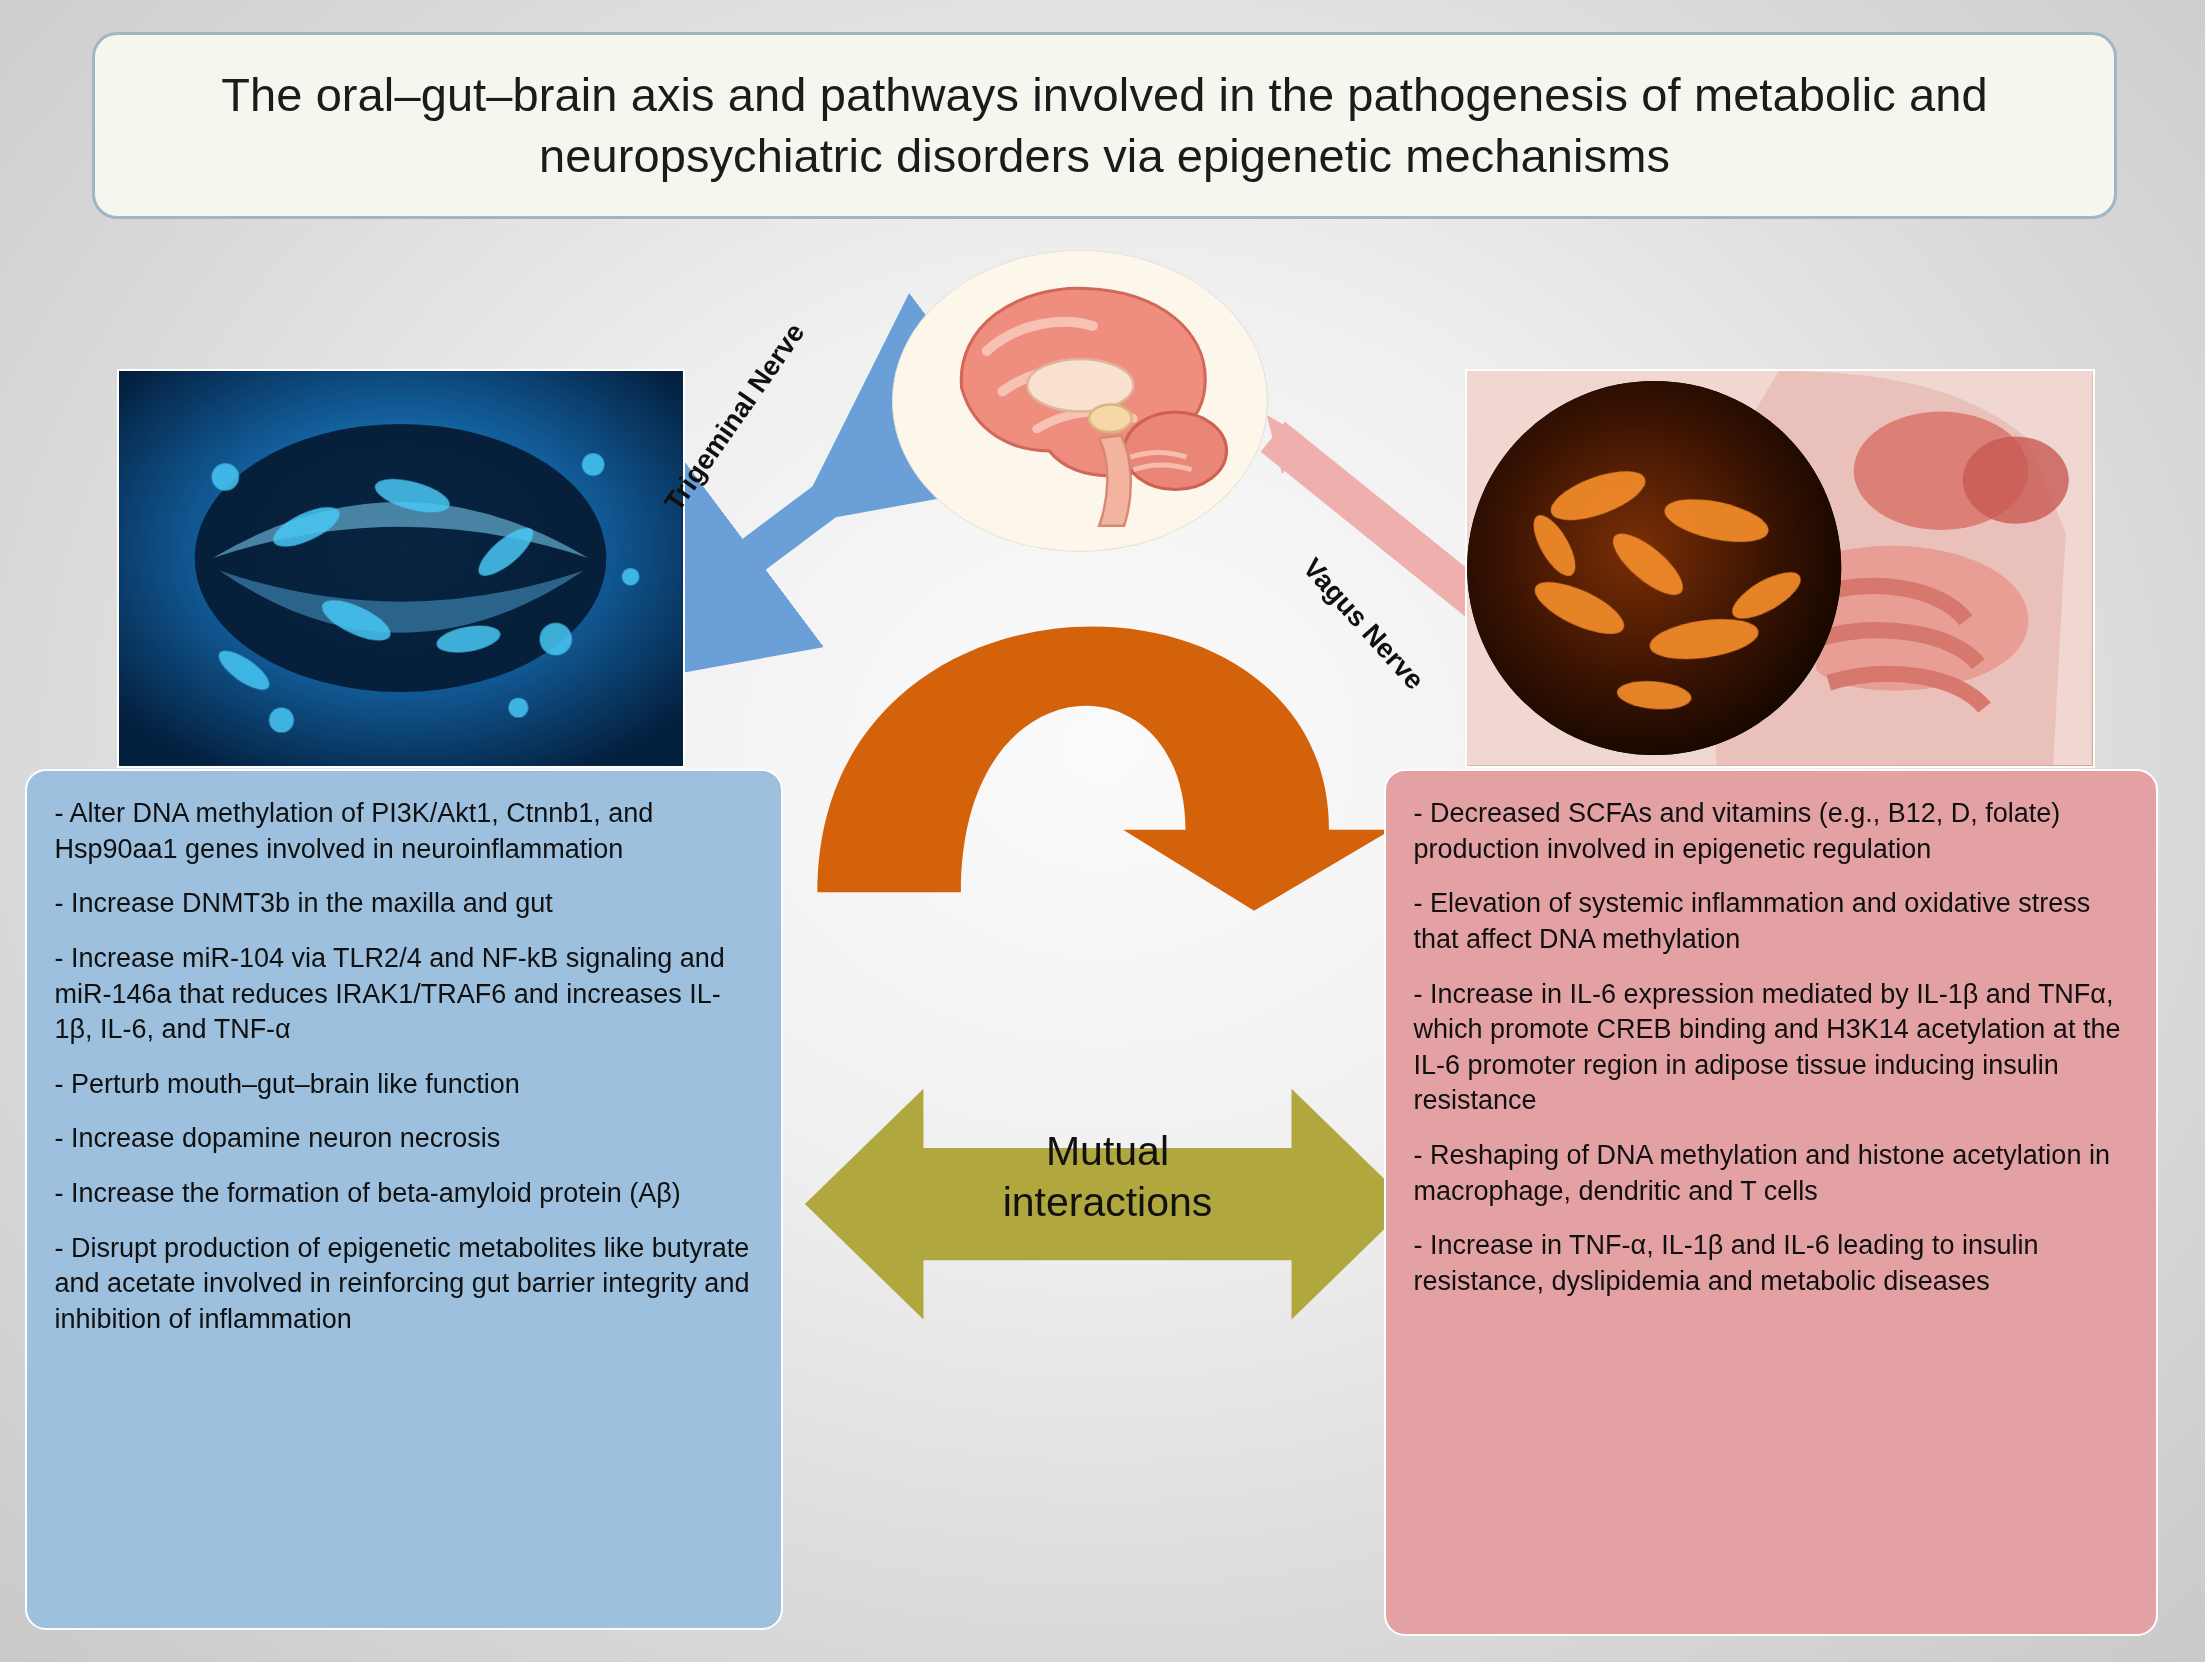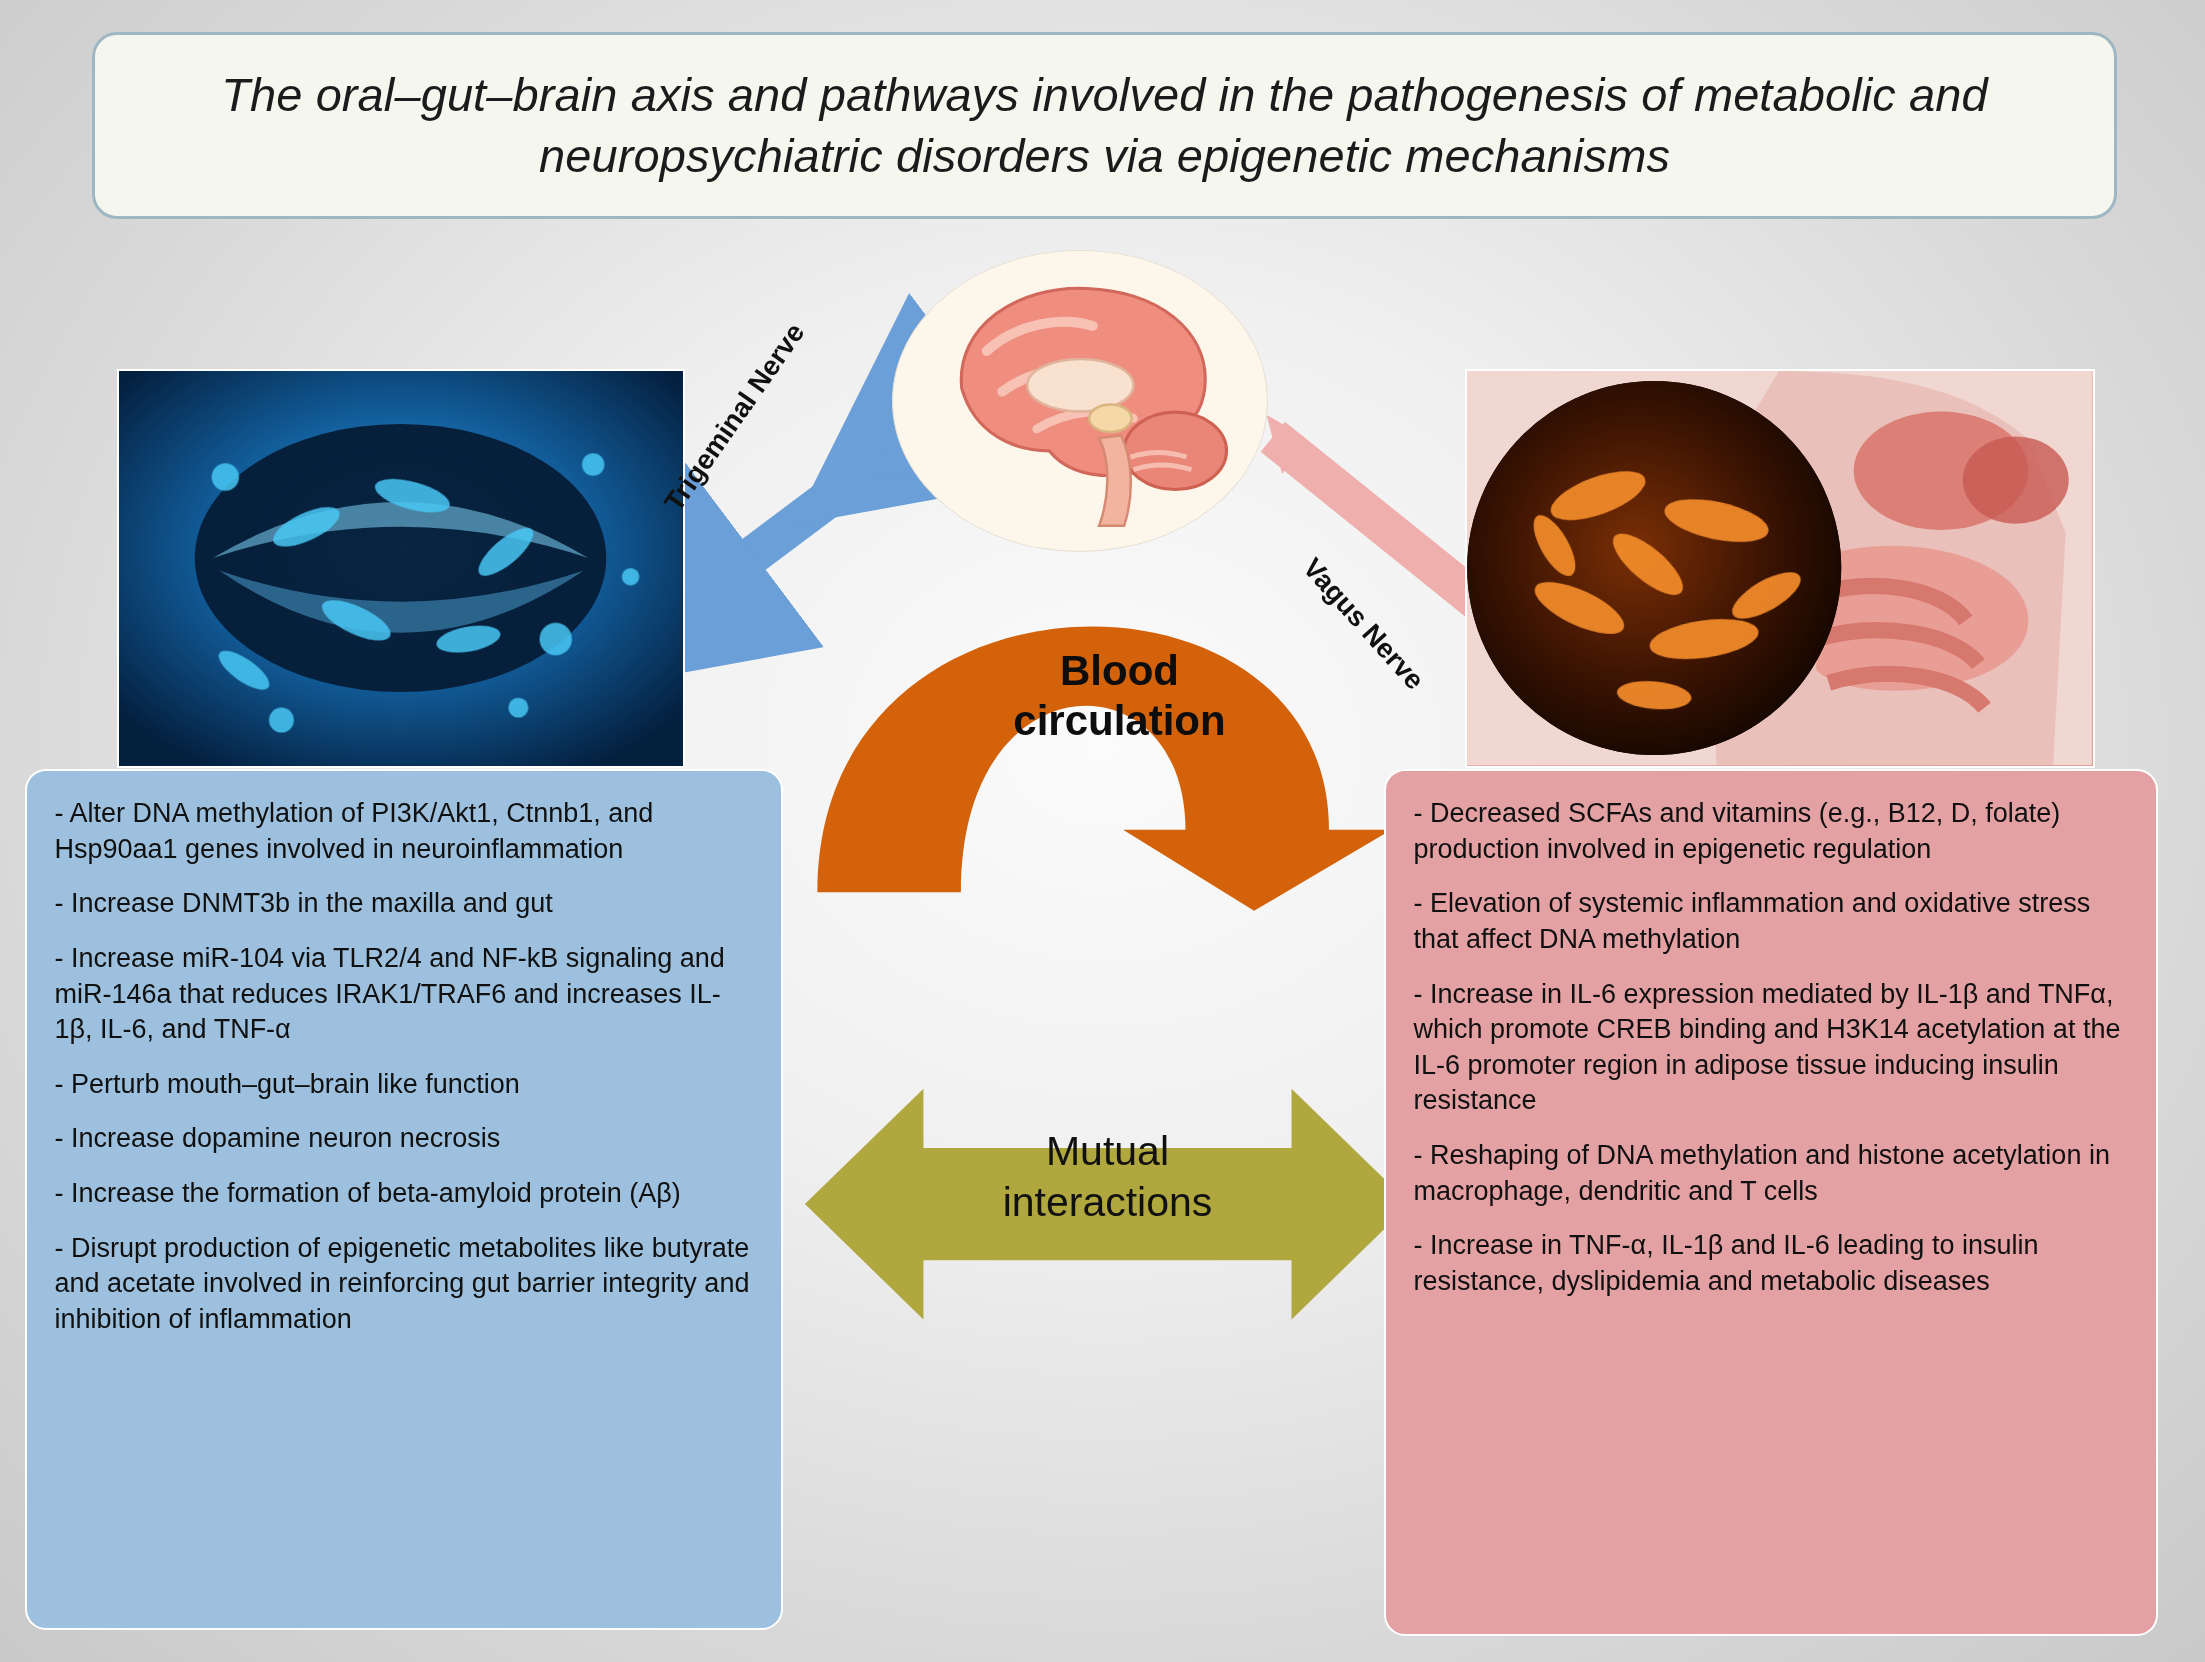--- a/index.html
+++ b/index.html
@@ -26,21 +26,20 @@
     height: 187px;
     background: #f5f7ef;
     border: 3.1px solid #9fb7c2;
     border-radius: 25px;
     box-sizing: border-box;
     display: flex;
     align-items: center;
     justify-content: center;
     text-align: center;
     padding: 16px 37px;
-    font-style: italic;
   }
   .title-box .title-text {
     font-size: 47px;
     line-height: 1.28;
     color: #1b1b1b;
     letter-spacing: 0.1px;
   }
 
   
   .brain-circle {
@@ -289,23 +288,20 @@
         <ellipse cx="480" cy="360" rx="62" ry="24" transform="rotate(-30 480 360)"></ellipse>
         <ellipse cx="140" cy="280" rx="55" ry="22" transform="rotate(60 140 280)"></ellipse>
         <ellipse cx="300" cy="520" rx="60" ry="22" transform="rotate(5 300 520)"></ellipse>
       </g>
     </svg>
   </div>
 
   <div class="nerve-label" id="label-trigeminal">Trigeminal Nerve</div>
   <div class="nerve-label" id="label-vagus">Vagus Nerve</div>
 
-  <div class="blood-label">
-    <span>Blood circulation</span>
-  </div>
 
   <div class="mutual-label">
     <span>Mutual interactions</span>
   </div>
 
   <div class="panel panel-left">
     <p>- Alter DNA methylation of  PI3K/Akt1, Ctnnb1, and Hsp90aa1 genes involved in neuroinflammation</p>
     <p>- Increase DNMT3b in the maxilla and gut</p>
     <p>- Increase miR-104 via TLR2/4 and NF-kB signaling and miR-146a that reduces IRAK1/TRAF6 and increases IL-1β, IL-6, and TNF-α</p>
     <p>- Perturb mouth–gut–brain  like function</p>

